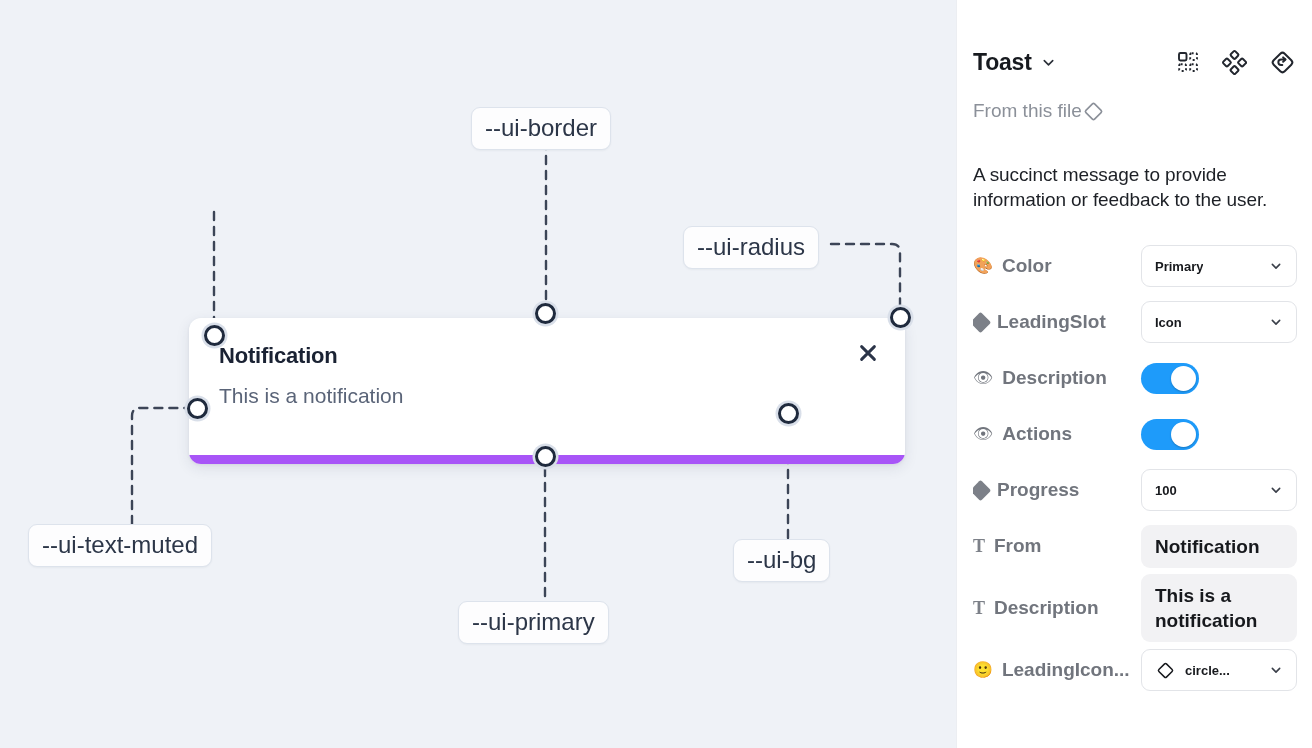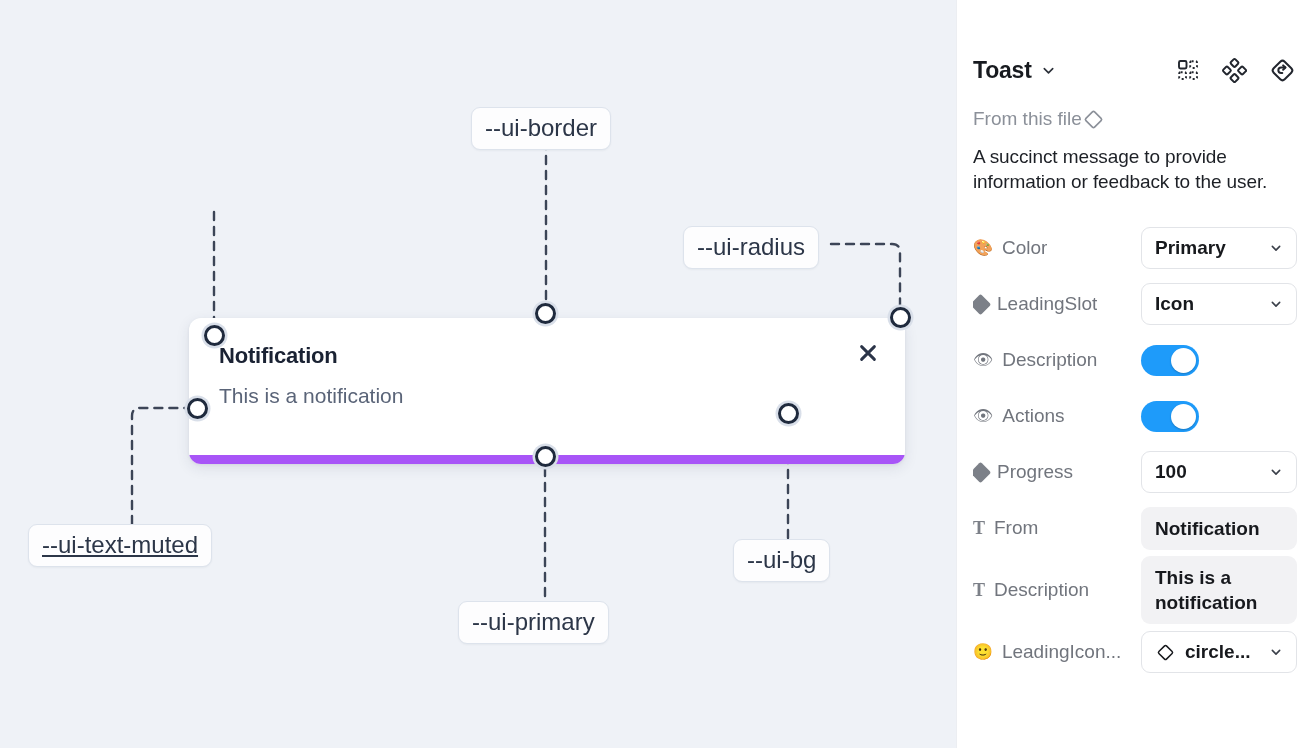--- a/index.html
+++ b/index.html
@@ -78,21 +78,21 @@
     border: 3px solid #1f2a3d;
     box-shadow: 0 0 0 2.5px #d9dfe9;
   }
 
   
   .panel {
     position: relative;
     width: 356px; height: 748px;
     background: #ffffff;
     border-left: 1px solid #eceef2;
-    padding: 8px 16px;
+    padding: 0 16px;
     flex: 0 0 356px;
   }
   .panel-header {
     display: flex; align-items: center;
     height: 56px; margin-top: 34px;
   }
   .panel-title {
     font-size: 23px; font-weight: 700; color: #171a1f;
     letter-spacing: -.2px;
   }
@@ -100,52 +100,52 @@
   .header-icons { margin-left: auto; display: flex; align-items: center; gap: 22px; }
   .hicon { display: flex; align-items: center; justify-content: center; color: #22262e; }
 
   .from-file-row {
     display: flex; align-items: center; 
     margin-top: 8px; height: 26px;
   }
   .from-file-label { font-size: 19px; color: #8b9099; }
 
   .panel-desc {
-    margin-top: 12px;
+    margin-top: 38px;
     font-size: 19px; color: #1d2026; line-height: 1.32;
     letter-spacing: -.1px;
   }
 
   .props { margin-top: 26px; }
   .prop-row {
     display: flex; align-items: center;
     min-height: 56px;
   }
   .prop-label {
     display: flex; align-items: center; gap: 9px;
     width: 168px; flex: 0 0 168px;
     font-size: 19px; color: #71757d;
     overflow: hidden;
   }
-  .prop-label .lname { white-space: nowrap; overflow: hidden; text-overflow: ellipsis; }
+  .prop-label .lname { white-space: nowrap; overflow: hidden; text-overflow: ellipsis; font-weight: bold; }
   .picon { font-size: 16px; line-height: 1; flex: 0 0 auto; display: inline-flex; }
   .picon.diamond { width: 15px; height: 15px; background: #7c8088;
                    transform: rotate(45deg); border-radius: 2px; }
   .picon.tglyph { font-family: "Liberation Serif", serif; font-weight: 700;
                   font-size: 18px; color: #7c8088; }
 
   .prop-control { margin-left: auto; width: 156px; flex: 0 0 156px; }
 
   .select {
     display: flex; align-items: center;
     height: 42px; padding: 0 13px;
     background: #ffffff;
     border: 1px solid #e2e4e8;
     border-radius: 9px;
-    font-size: 19px; font-weight: 600; color: #17191d;
+    font-size: 13px; font-weight: 600; color: #17191d;
   }
   .select .sval { overflow: hidden; text-overflow: ellipsis; white-space: nowrap; }
   .select .schev { margin-left: auto; display: flex; color: #3a3f49; }
   .select .sdiamond { margin-right: 9px; display: flex; flex: 0 0 auto; }
 
   .textfield {
     display: flex; align-items: center;
     min-height: 42px; padding: 9px 14px;
     background: #f2f2f4;
     border-radius: 9px;
@@ -201,21 +201,21 @@
         </div>
       </div>
       <div class="toast-progress" style="width:100%"></div>
     </div>
 
     <div class="pill" style="left:471px; top:107px;">--ui-border</div>
 
 
     <div class="pill" style="left:683px; top:226px;">--ui-radius</div>
 
-    <div class="pill" style="left:28px; top:524px;text-decoration:underline;">--ui-text-muted</div>
+    <div class="pill" style="left:28px; top:524px;">--ui-text-muted</div>
 
     <div class="pill" style="left:458px; top:601px;">--ui-primary</div>
 
     <div class="pill" style="left:733px; top:539px;">--ui-bg</div>
 
     <div class="node" style="left:535px; top:303px;"></div>
     <div class="node" style="left:204px; top:325px;"></div>
     <div class="node" style="left:890px; top:307px;"></div>
     <div class="node" style="left:187px; top:398px;"></div>
     <div class="node" style="left:535px; top:446px;"></div>

